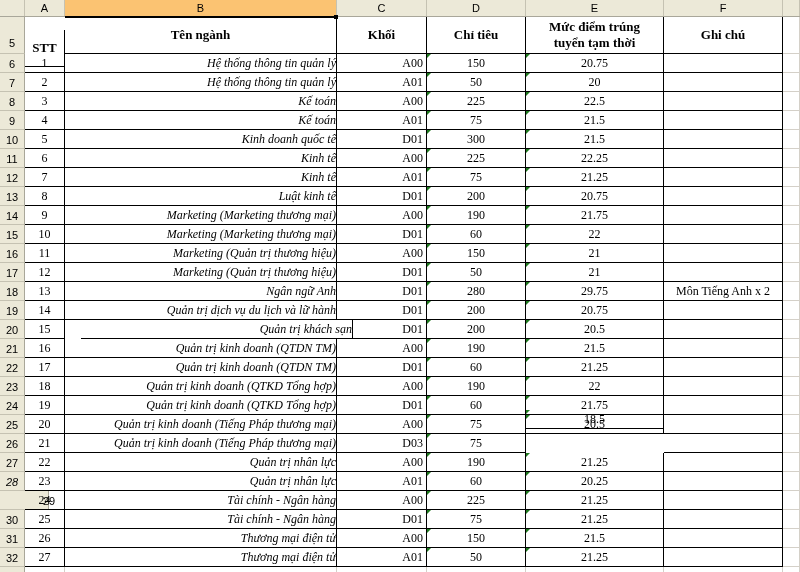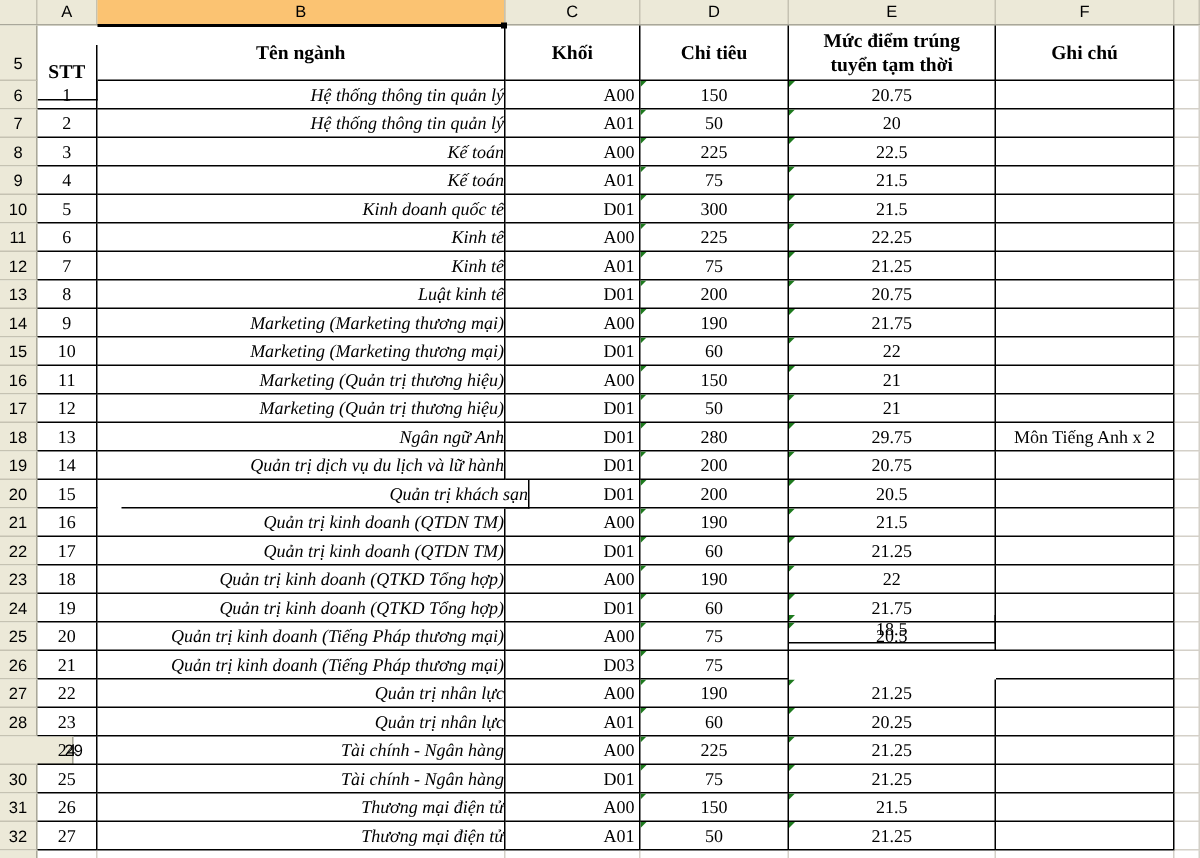--- a/index.html
+++ b/index.html
@@ -215,21 +215,21 @@
       <div class="cell c" style="left: 664px; top: 434px; width: 119px; height: 19px;"></div>
       <div class="gridlight" style="left: 783px; top: 434px; width: 17px; height: 19px;"></div>
       <div class="rowhdr" style="left: 0px; top: 453px; width: 25px; height: 19px; line-height: 20px;">27</div>
       <div class="cell c" style="left: 25px; top: 453px; width: 40px; height: 19px;">22</div>
       <div class="cell l" style="left: 65px; top: 453px; width: 272px; height: 19px;">Quản trị nhân lực</div>
       <div class="cell r" style="left: 337px; top: 453px; width: 90px; height: 19px;">A00</div>
       <div class="cell c tri" style="left: 427px; top: 453px; width: 99px; height: 19px;">190</div>
       <div class="cell c tri" style="left: 526px; top: 453px; width: 138px; height: 19px;">21.25</div>
       <div class="cell c" style="left: 664px; top: 453px; width: 119px; height: 19px;"></div>
       <div class="gridlight" style="left: 783px; top: 453px; width: 17px; height: 19px;"></div>
-      <div class="rowhdr" style="left: 0px; top: 472px; width: 25px; height: 19px; line-height: 20px;">28</div>
+      <div class="rowhdr" style="left: 0px; top: 472px; width: 25px; height: 19px; line-height: 20px; font-style: italic;">28</div>
       <div class="cell c" style="left: 25px; top: 472px; width: 40px; height: 19px;">23</div>
       <div class="cell l" style="left: 65px; top: 472px; width: 272px; height: 19px;">Quản trị nhân lực</div>
       <div class="cell r" style="left: 337px; top: 472px; width: 90px; height: 19px;">A01</div>
       <div class="cell c tri" style="left: 427px; top: 472px; width: 99px; height: 19px;">60</div>
       <div class="cell c tri" style="left: 526px; top: 472px; width: 138px; height: 19px;">20.25</div>
       <div class="cell c" style="left: 664px; top: 472px; width: 119px; height: 19px;"></div>
       <div class="gridlight" style="left: 783px; top: 472px; width: 17px; height: 19px;"></div>
       <div class="rowhdr" style="left: 0px; top: 491px; width: 49px; height: 19px; line-height: 20px; padding-left: 43px;">29</div>
       <div class="cell c" style="left: 25px; top: 491px; width: 40px; height: 19px;">24</div>
       <div class="cell l" style="left: 65px; top: 491px; width: 272px; height: 19px;">Tài chính - Ngân hàng</div>

